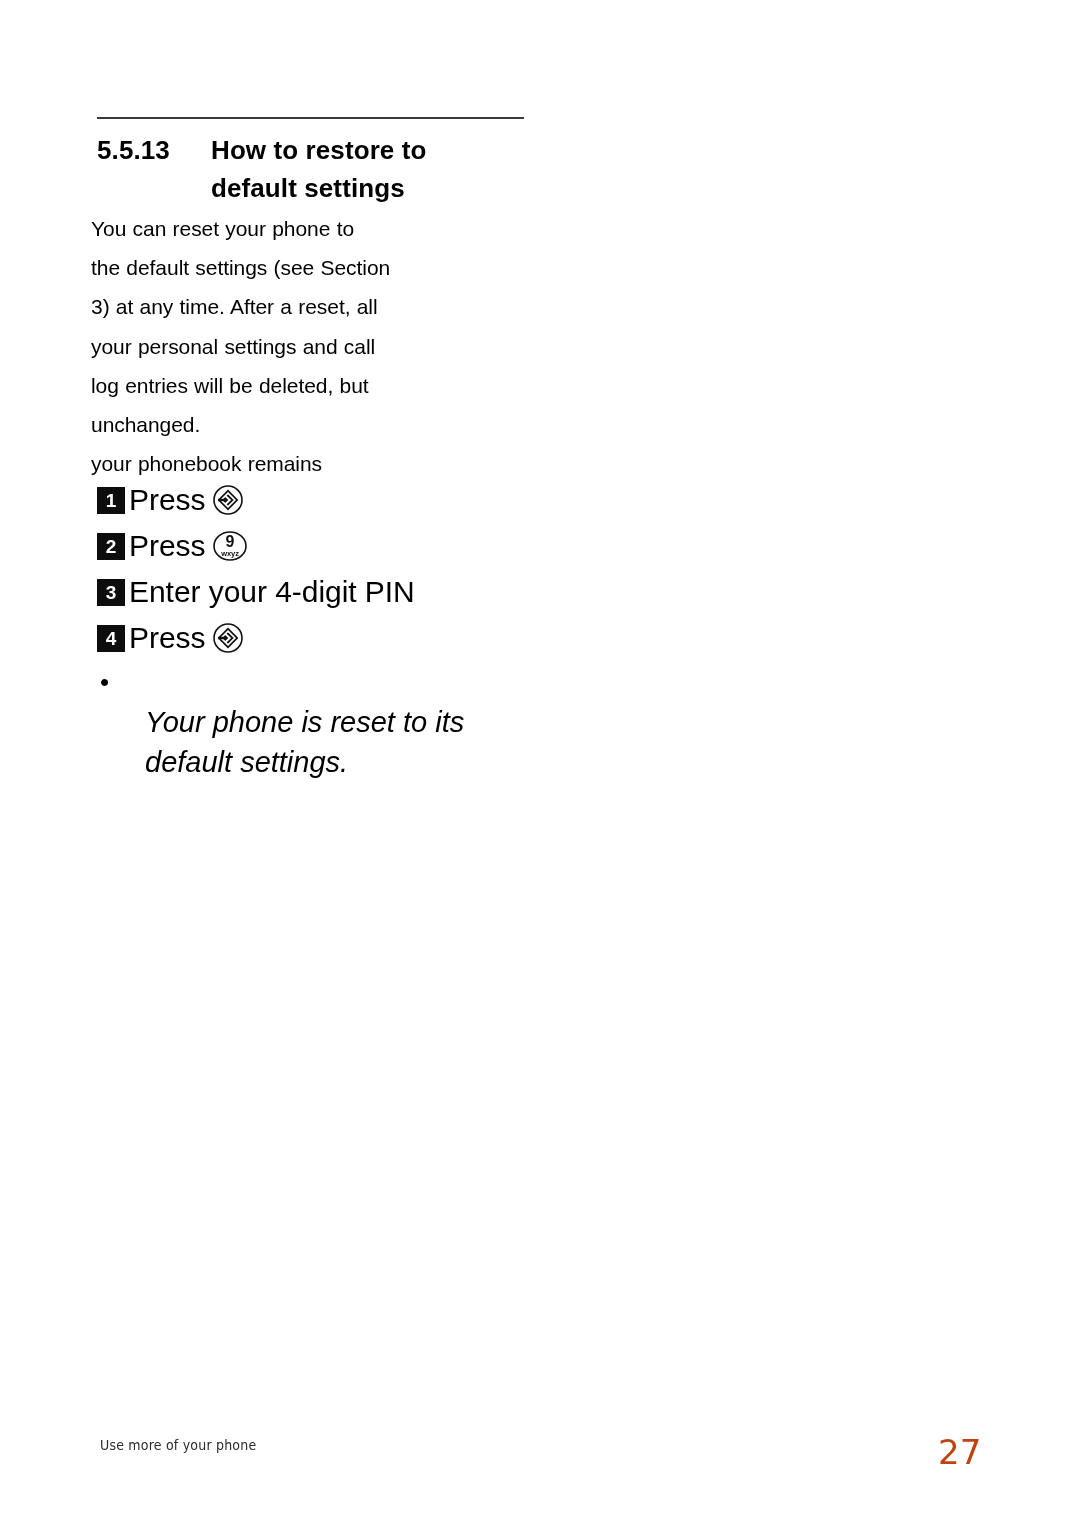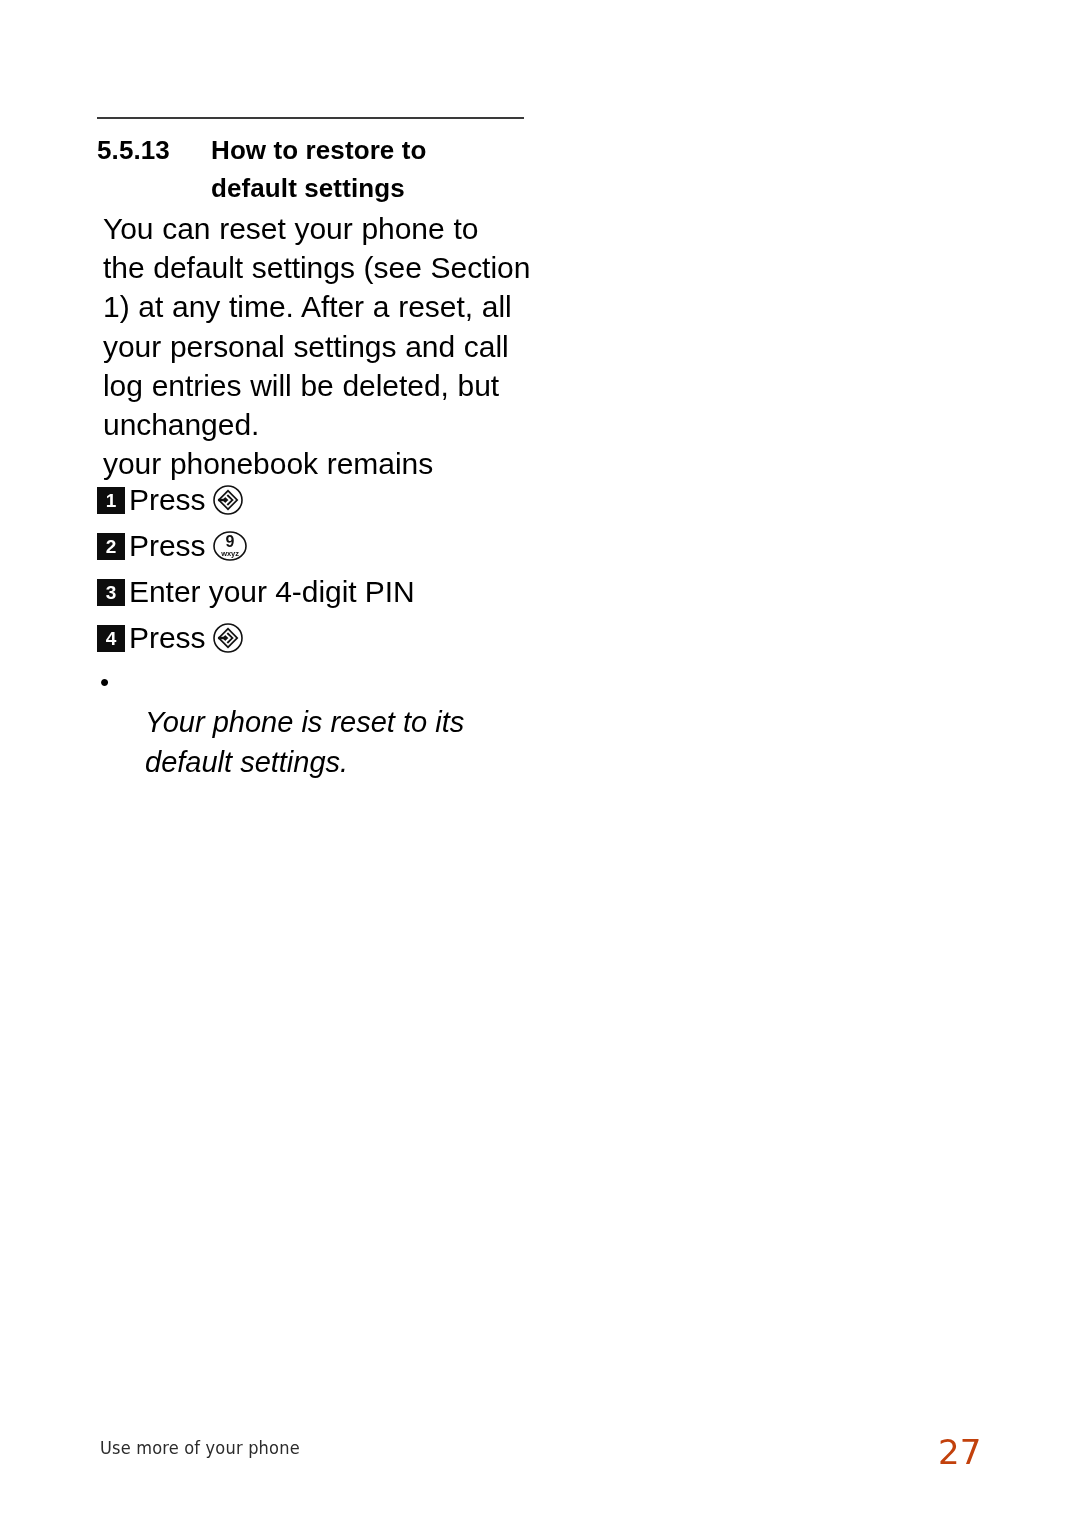--- a/index.html
+++ b/index.html
@@ -44,24 +44,24 @@
   }
   .heading-num {
     position: absolute;
     left: 0;
     top: 0;
   }
 
   
   .body-par {
     position: absolute;
-    left: 103px;
+    left: 91px;
     top: 209px;
     width: 440px;
-    font-size: 30px;
+    font-size: 21px;
     line-height: 39.2px;
     letter-spacing: -0.05px;
     word-spacing: 0.5px;
   }
   .body-par .ln { display: block; white-space: nowrap; }
 
   
   .steps {
     position: absolute;
     left: 97px;
@@ -122,21 +122,21 @@
   .note-body {
     padding-left: 49px;
   }
   .note-body .ln { display: block; white-space: nowrap; margin-left: 48px; }
 
   
   .footer-left {
     position: absolute;
     left: 100px;
     top: 1437px;
-    font-size: 18px;
+    font-size: 14px;
     letter-spacing: 0.2px;
     color: #2b2b2b;
     font-family: "DejaVu Sans", sans-serif;
     font-stretch: condensed;
     text-align: right;
   }
   .footer-page {
     position: absolute;
     left: 938px;
     top: 1432px;
@@ -156,21 +156,21 @@
     <span>How to restore to</span>
   </span>
   <span class="heading-row">
     <span>default settings</span>
   </span>
 </div>
 
 <div class="body-par">
   <span class="ln">You can reset your phone to</span>
   <span class="ln">the default settings (see Section</span>
-  <span class="ln">1) at any time. After a reset, all</span>
+  <span class="ln">3) at any time. After a reset, all</span>
   <span class="ln">your personal settings and call</span>
   <span class="ln">log entries will be deleted, but</span>
   <span class="ln">unchanged.</span>
   <span class="ln">your phonebook remains</span>
 </div>
 
 <div class="steps">
 
   <div class="step">
     <div class="step-num">1</div>

